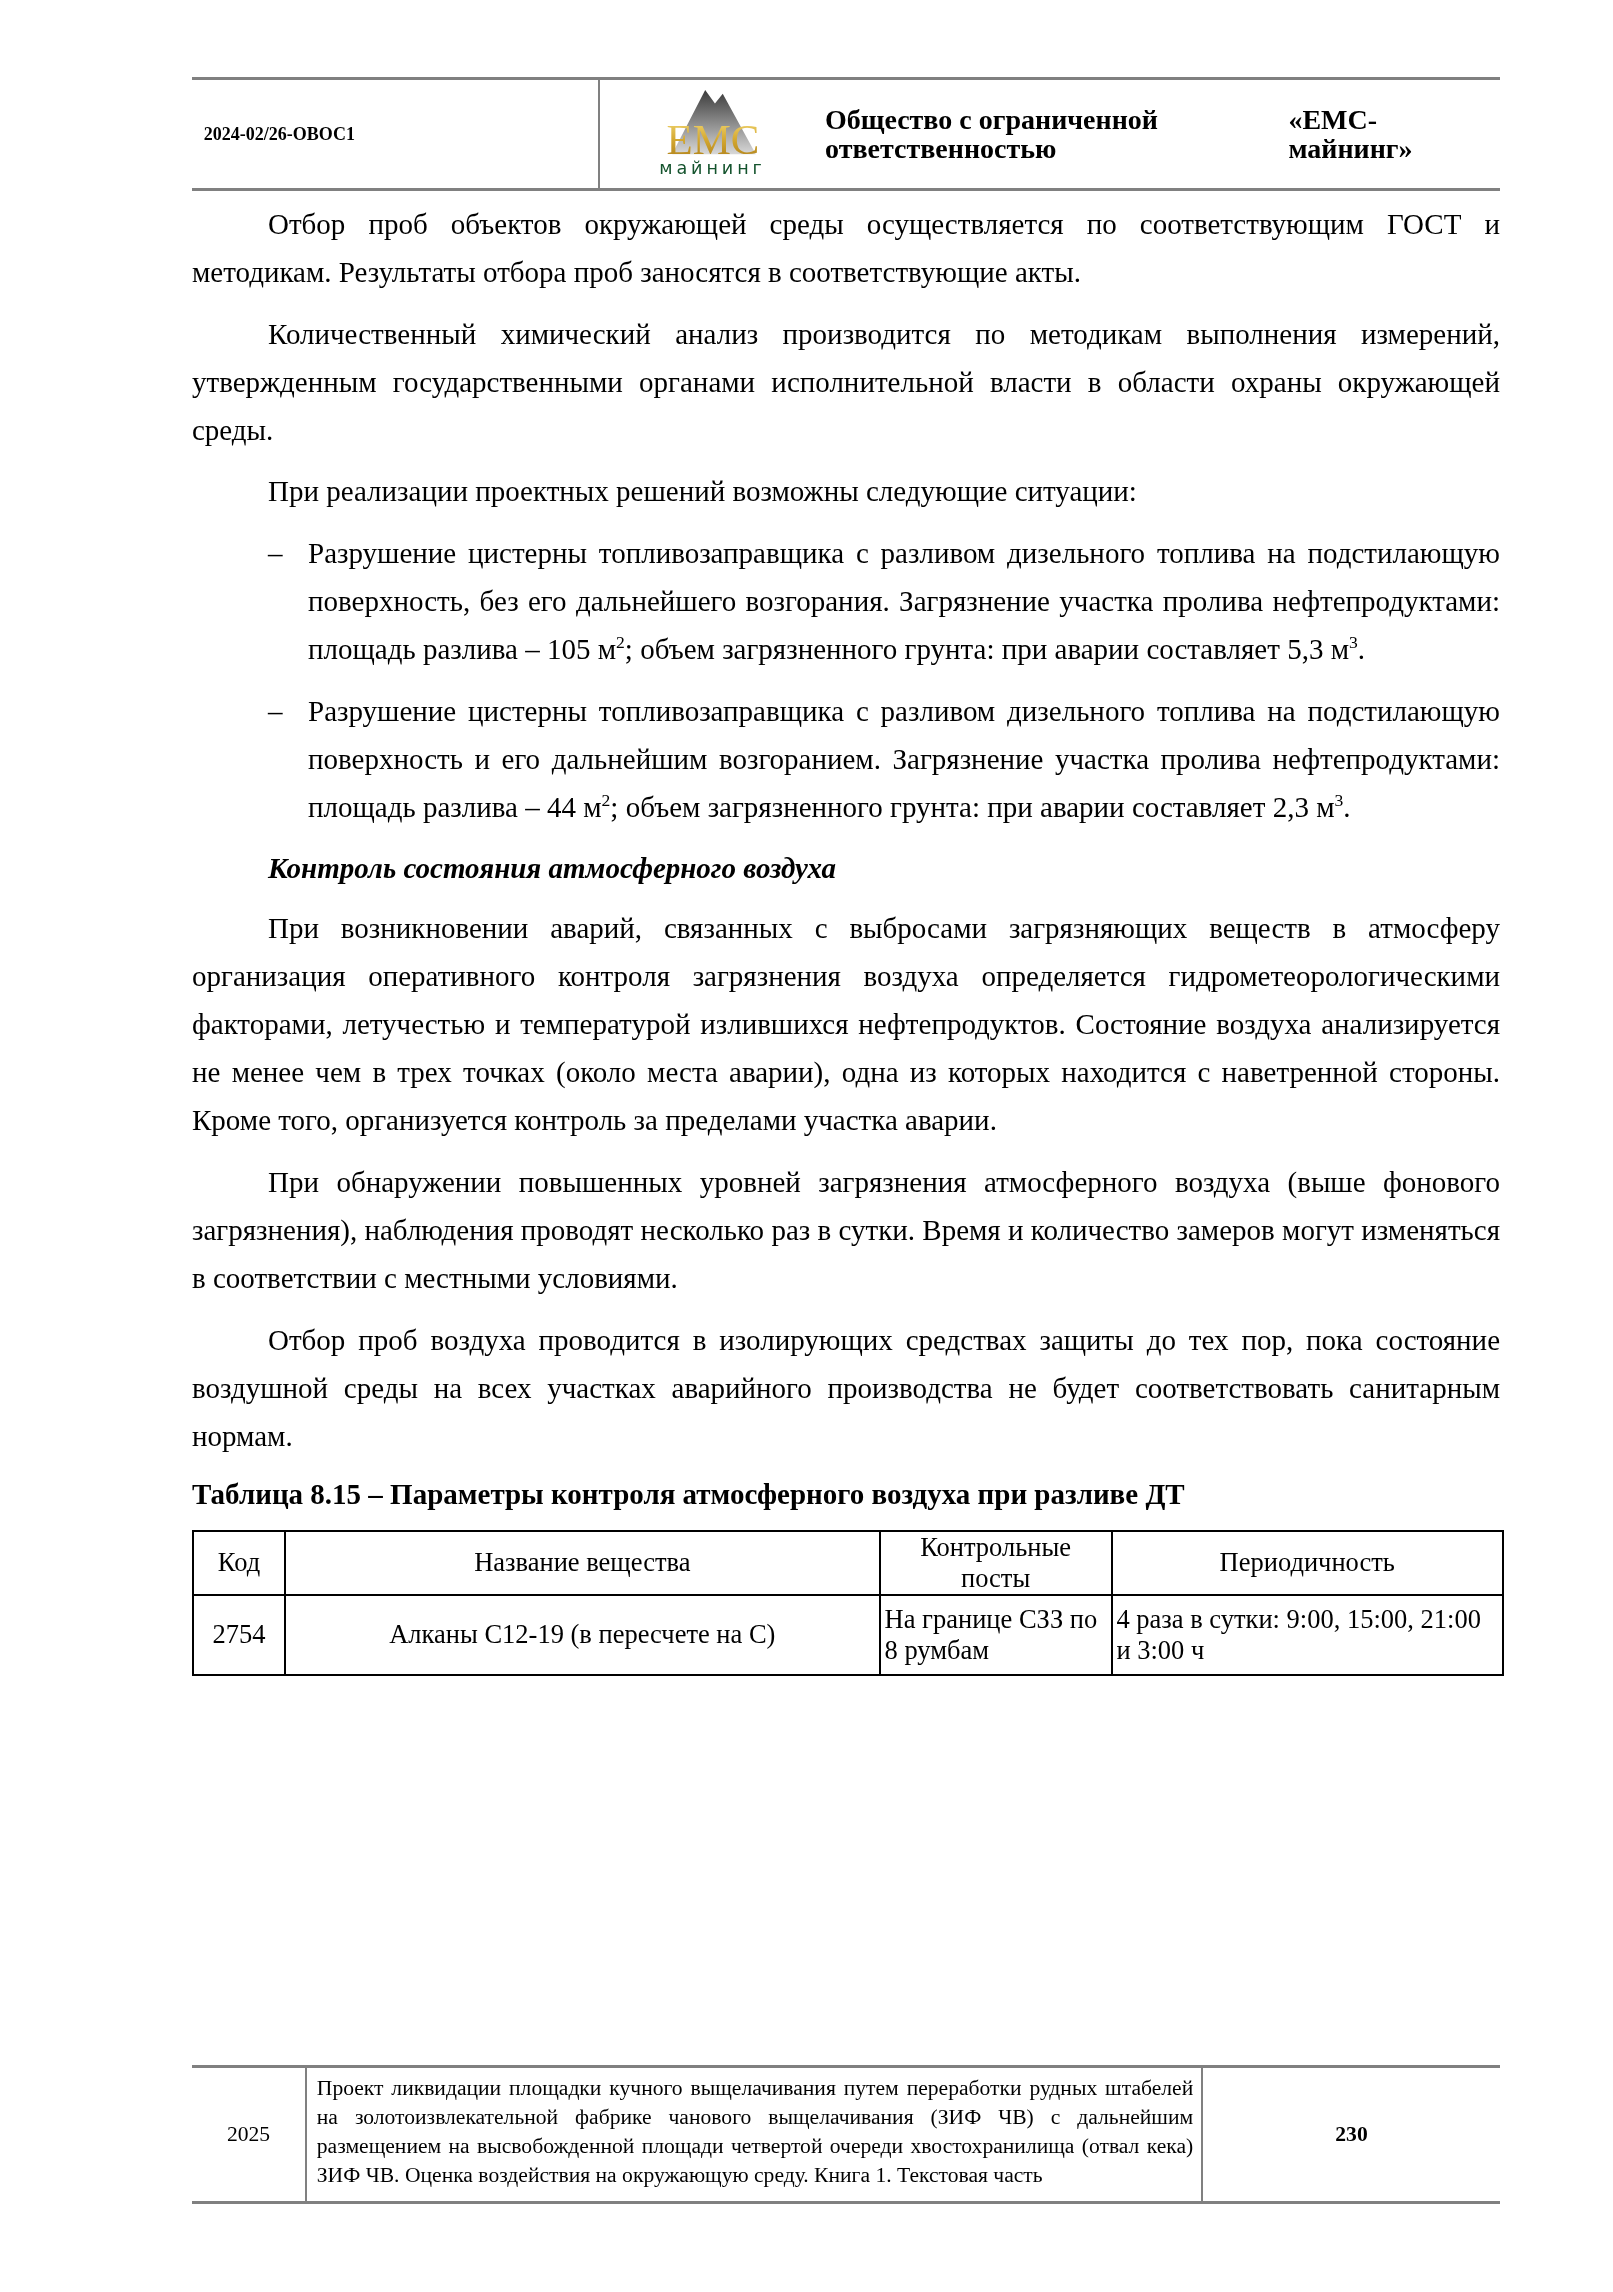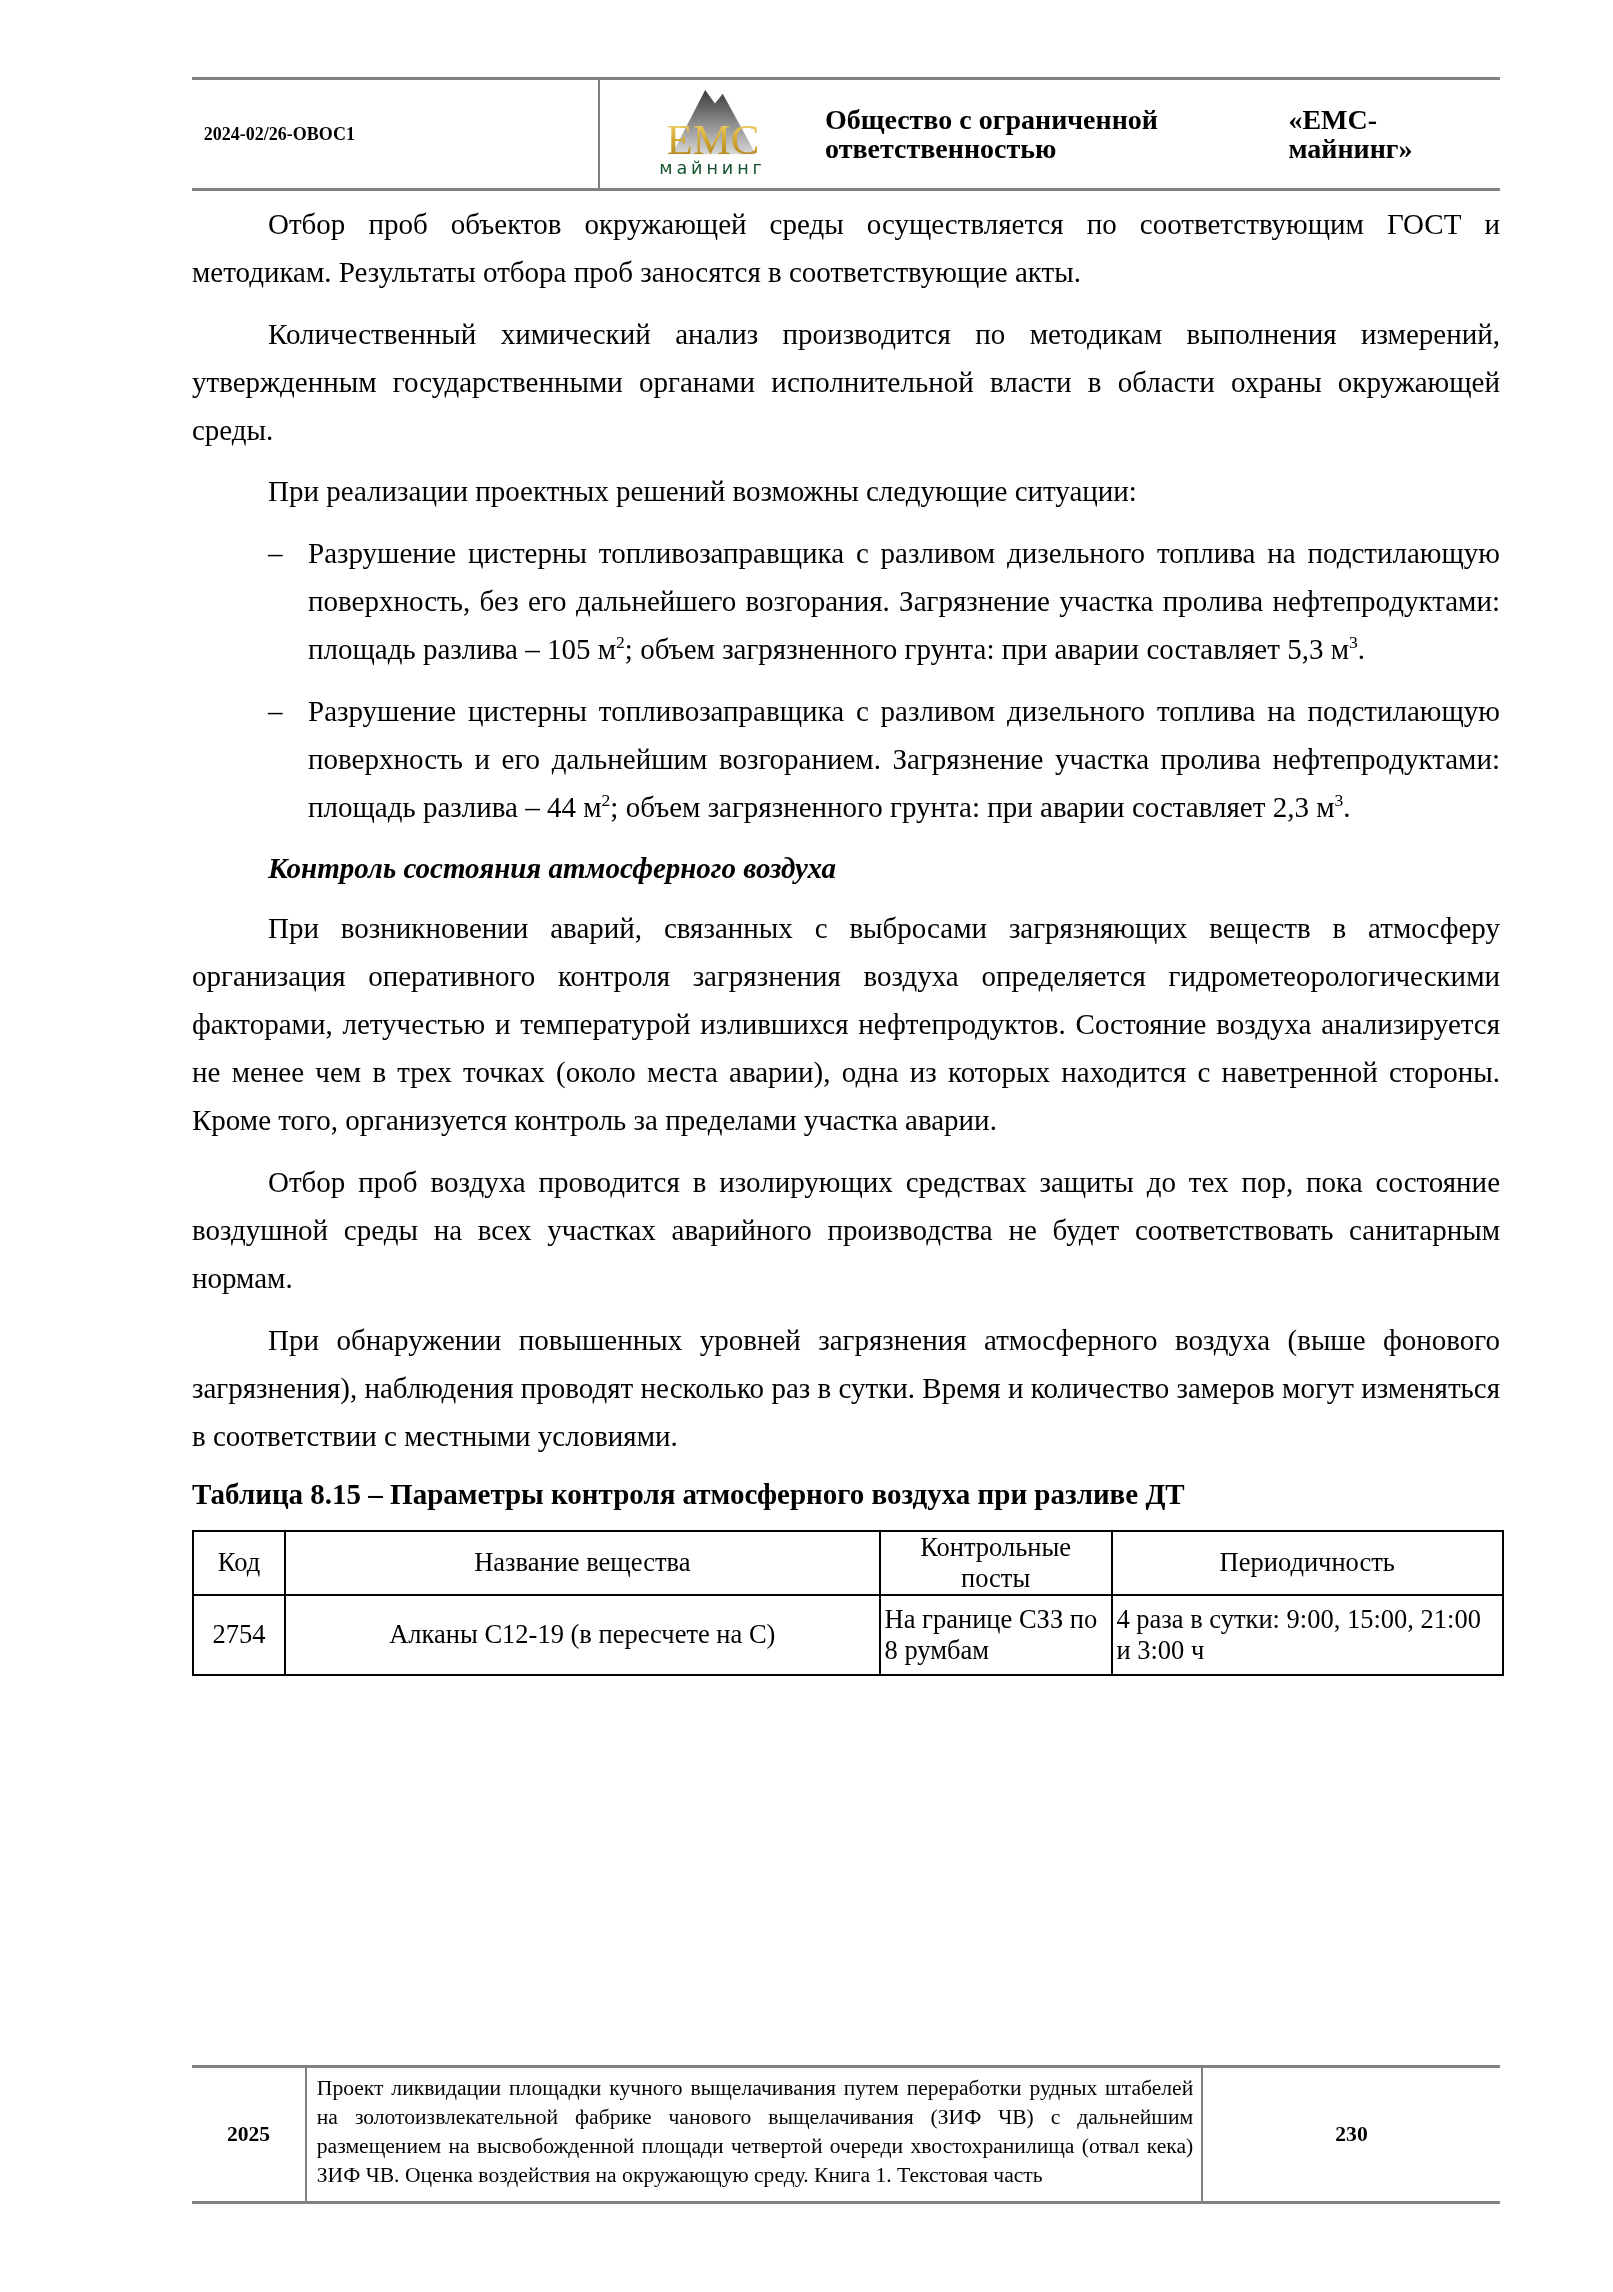--- a/index.html
+++ b/index.html
@@ -64,21 +64,21 @@
   td.c-post, td.c-period { text-align: left; }
 
   .page-footer {
     position: absolute; left: 192px; top: 2065px; width: 1308px; height: 139px;
     border-top: 3.9px solid #808080; border-bottom: 3.9px solid #808080;
     box-sizing: border-box; display: flex;
   }
   .ftr-year {
     width: 115px; border-right: 2.9px solid #808080; box-sizing: border-box;
     display: flex; align-items: center; justify-content: center;
-    font-weight: bold; font-size: 21.6px; text-align: right;
+    font-weight: normal; font-size: 21.6px; text-align: right;
   }
   .ftr-title {
     width: 896px; border-right: 2.9px solid #808080; box-sizing: border-box;
     font-size: 21.6px; line-height: 29px; padding: 5.9px 7.8px 0 9.8px; text-align: justify;
   }
   .ftr-page {
     flex: 1; display: flex; align-items: center; justify-content: center;
     font-weight: bold; font-size: 21.6px;
   }
 </style>
@@ -118,22 +118,22 @@
   <ul class="dash">
     <li>
       <span class="bullet">–</span><span>Разрушение цистерны топливозаправщика с разливом дизельного топлива на подстилающую поверхность, без его дальнейшего возгорания. Загрязнение участка пролива нефтепродуктами: площадь разлива – 105 м</span><sup>2</sup><span>; объем загрязненного грунта: при аварии составляет 5,3 м</span><sup>3</sup><span>.</span>
     </li>
     <li>
       <span class="bullet">–</span><span>Разрушение цистерны топливозаправщика с разливом дизельного топлива на подстилающую поверхность и его дальнейшим возгоранием. Загрязнение участка пролива нефтепродуктами: площадь разлива – 44 м</span><sup>2</sup><span>; объем загрязненного грунта: при аварии составляет 2,3 м</span><sup>3</sup><span>.</span>
     </li>
   </ul>
   <h3 class="subhead">Контроль состояния атмосферного воздуха</h3>
   <p class="para">При возникновении аварий, связанных с выбросами загрязняющих веществ в атмосферу организация оперативного контроля загрязнения воздуха определяется гидрометеорологическими факторами, летучестью и температурой излившихся нефтепродуктов. Состояние воздуха анализируется не менее чем в трех точках (около места аварии), одна из которых находится с наветренной стороны. Кроме того, организуется контроль за пределами участка аварии.</p>
+  <p class="para">При обнаружении повышенных уровней загрязнения атмосферного воздуха (выше фонового загрязнения), наблюдения проводят несколько раз в сутки. Время и количество замеров могут изменяться в соответствии с местными условиями.</p>
   <p class="para">Отбор проб воздуха проводится в изолирующих средствах защиты до тех пор, пока состояние воздушной среды на всех участках аварийного производства не будет соответствовать санитарным нормам.</p>
-  <p class="para">При обнаружении повышенных уровней загрязнения атмосферного воздуха (выше фонового загрязнения), наблюдения проводят несколько раз в сутки. Время и количество замеров могут изменяться в соответствии с местными условиями.</p>
 
   <div class="table-caption">Таблица 8.15 – Параметры контроля атмосферного воздуха при разливе ДТ</div>
   <table class="data">
     <colgroup>
       <col style="width:92px">
         <col style="width:596px">
         <col style="width:232px">
         <col style="width:392px">
     </colgroup>
     <thead>

